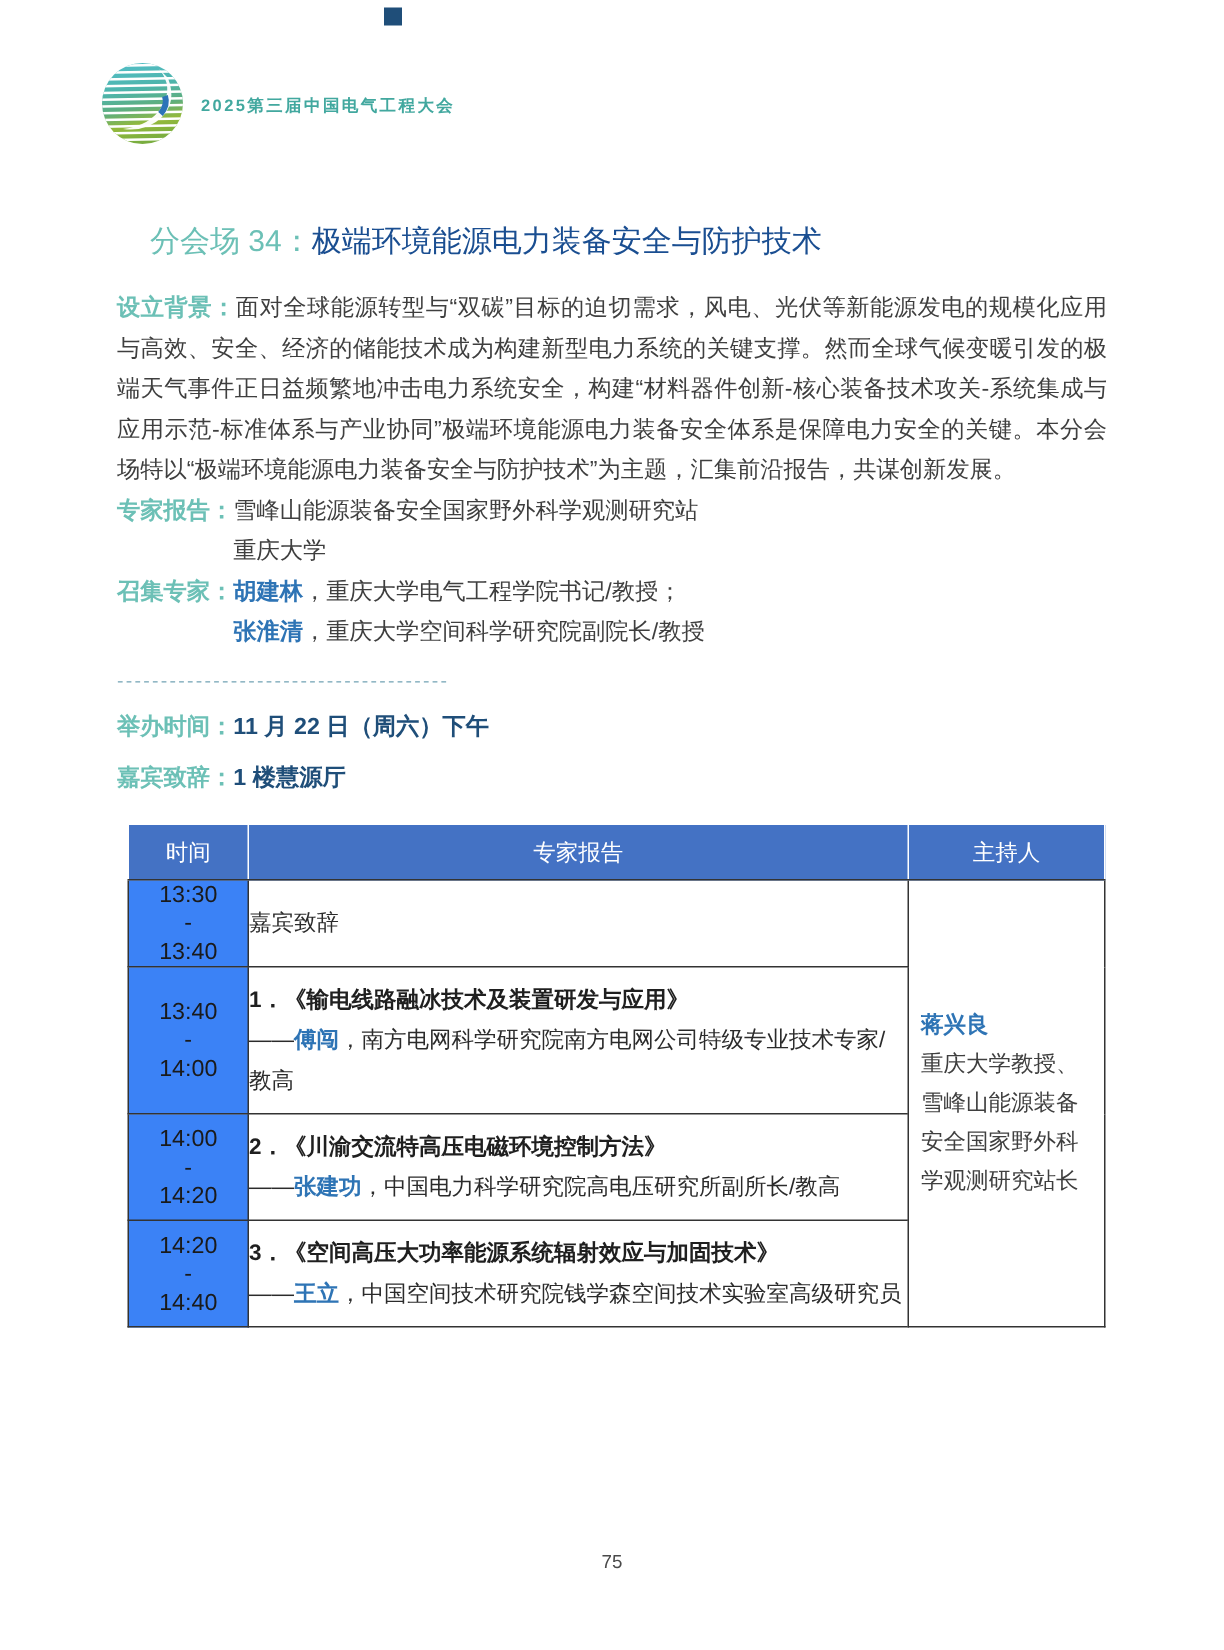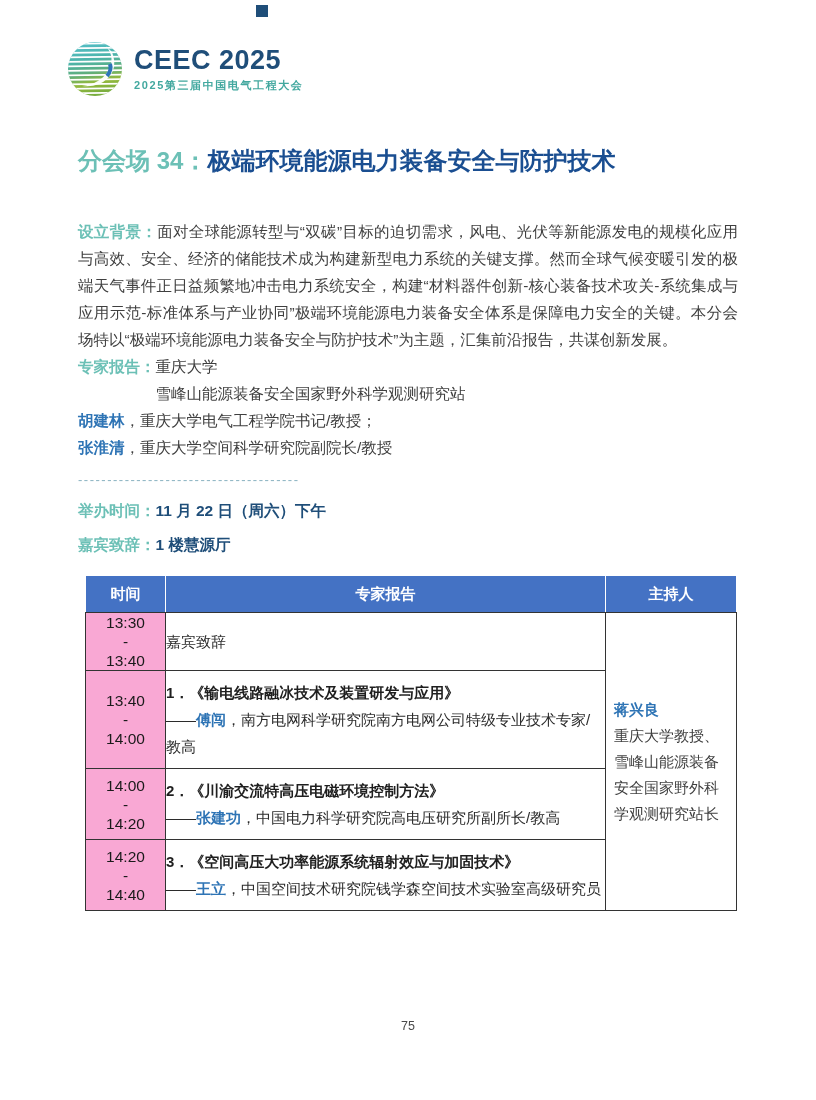--- a/index.html
+++ b/index.html
@@ -26,66 +26,66 @@
   .logo-text { margin-left: 10px; }
   .logo-title {
     font-size: 27px; font-weight: bold; color: #1f4e79;
     letter-spacing: 0.5px; line-height: 30px;
   }
   .logo-subtitle {
     font-size: 11px; font-weight: bold; color: #42a89f;
     letter-spacing: 1.6px; margin-top: 3px;
   }
   
-  .page-title { margin-top: 44px; font-size: 24px; font-weight: bold; line-height: 30px; }
+  .page-title { margin-top: 44px; font-size: 20px; font-weight: normal; line-height: 30px; margin-left: 22px; }
   .page-title .prefix { color: #6cc0b6; }
   .page-title .main { color: #1a4e91; }
   
   .body-text { font-size: 15.5px; line-height: 27px; }
-  .background-para { margin-top: 42px; text-align: justify; }
+  .background-para { margin-top: 16px; text-align: justify; }
   .label-teal { color: #6cc0b6; font-weight: bold; }
   .labeled-block { display: flex; }
   .labeled-block .lbl { flex: 0 0 auto; white-space: nowrap; }
   .labeled-block .val { flex: 1 1 auto; }
   .name-blue { color: #2e74b5; font-weight: bold; }
   .divider { margin-top: 9px; font-size: 13px; letter-spacing: 1.5px; color: #8cb4c2; line-height: 20px; }
   .info-line { margin-top: 7px; font-weight: bold; }
   .info-line .val-navy { color: #1f4e79; font-weight: bold; }
   
   .sched-table {
     border-collapse: collapse;
     margin-top: 17px;
     margin-left: 7px;
     width: 651px;
     table-layout: fixed;
     font-size: 15px;
   }
   .sched-table th {
-    background: #4472c4; color: #ffffff; font-weight: bold;
+    background: #4472c4; color: #ffffff; font-weight: normal;
     height: 37px; text-align: center; vertical-align: middle;
     border: 1px solid #ffffff; border-bottom: 1px solid #333333;
     font-size: 15px;
   }
   .sched-table td { border: 1px solid #333333; vertical-align: middle; }
   .col-time { width: 80px; }
   .col-report { width: 440px; }
   .col-host { width: 131px; }
   .time-cell {
-    background: #f9a8d4; text-align: center; color: #1a1a1a;
+    background: #3b82f6; text-align: center; color: #1a1a1a;
     font-size: 15.5px; line-height: 19px;
   }
   .time-cell span { display: block; }
   .report-cell { padding: 8px 0; color: #2b2b2b; line-height: 27px; }
   .report-title { font-weight: bold; color: #1f1f1f; }
   .report-speaker .dash { color: #2b2b2b; }
   .host-cell { padding: 6px 8px; line-height: 26px; color: #3f3f3f; }
   .host-cell .host-name { display: block; color: #2e74b5; font-weight: bold; }
   
   .page-number {
-    position: absolute; left: 0; bottom: 67px; width: 100%;
+    position: absolute; left: 0; bottom: 52px; width: 100%;
     text-align: center; font-size: 12.5px; color: #4a4a4a;
   }
 </style>
 </head>
 <body>
 
 <div class="page">
 
   <div class="corner-square"></div>
 
@@ -117,42 +117,42 @@
           <line x1="0" y1="40" x2="58" y2="39"></line>
           <line x1="0" y1="44.5" x2="58" y2="43.5"></line>
           <line x1="0" y1="49" x2="58" y2="48"></line>
           <line x1="0" y1="53.5" x2="58" y2="52.5"></line>
         </g>
         <path d="M40 6 Q 50 18 42 31 Q 34 44 16 46 Q 32 48 42 38 Q 52 28 46 12 Z" fill="#ffffff" opacity="0.95"></path>
         <path d="M44 24 Q 46 30 41 36" stroke="#2c74b8" stroke-width="4" fill="none"></path>
       </g>
     </svg>
     <div class="logo-text">
-      <div class="logo-title">CEEC 2025</div>
       <div class="logo-subtitle">2025第三届中国电气工程大会</div>
     </div>
   </div>
 
   <div class="page-title">
     <span class="prefix">分会场 34：</span><span class="main">极端环境能源电力装备安全与防护技术</span>
   </div>
 
   <div class="body-text background-para">
     <span class="label-teal">设立背景：</span><span>面对全球能源转型与“双碳”目标的迫切需求，风电、光伏等新能源发电的规模化应用与高效、安全、经济的储能技术成为构建新型电力系统的关键支撑。然而全球气候变暖引发的极端天气事件正日益频繁地冲击电力系统安全，构建“材料器件创新-核心装备技术攻关-系统集成与应用示范-标准体系与产业协同”极端环境能源电力装备安全体系是保障电力安全的关键。本分会场特以“极端环境能源电力装备安全与防护技术”为主题，汇集前沿报告，共谋创新发展。</span>
   </div>
 
   <div class="body-text labeled-block">
     <span class="lbl label-teal">专家报告：</span>
     <div class="val">
+      <div>雪峰山能源装备安全国家野外科学观测研究站</div>
       <div>重庆大学</div>
-      <div>雪峰山能源装备安全国家野外科学观测研究站</div>
     </div>
   </div>
 
   <div class="body-text labeled-block">
+    <span class="lbl label-teal">召集专家：</span>
     <div class="val">
       <div><span class="name-blue">胡建林</span><span>，重庆大学电气工程学院书记/教授；</span></div>
       <div><span class="name-blue">张淮清</span><span>，重庆大学空间科学研究院副院长/教授</span></div>
     </div>
   </div>
 
   <div class="divider">--------------------------------------</div>
 
   <div class="body-text info-line">
     <span class="label-teal">举办时间：</span><span class="val-navy">11 月 22 日（周六）下午</span>

